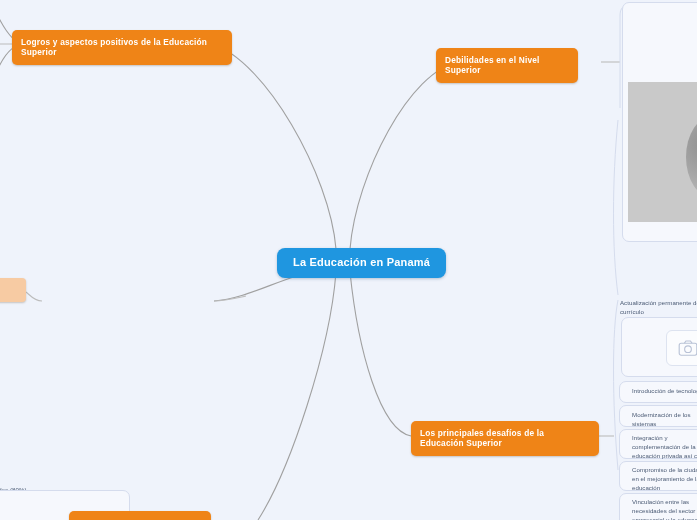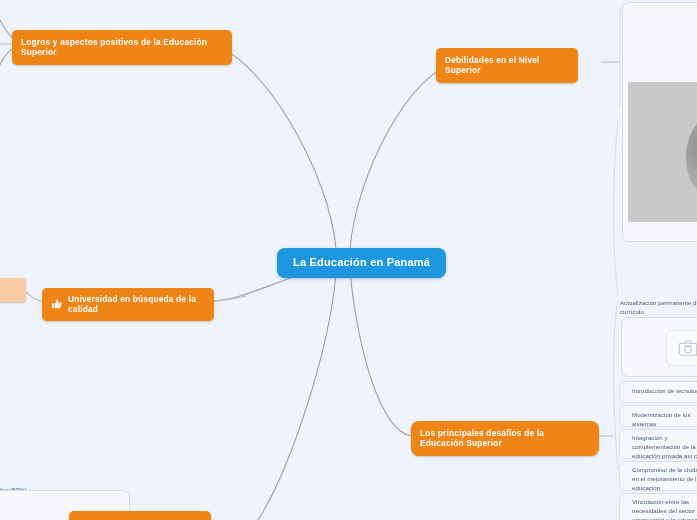--- a/index.html
+++ b/index.html
@@ -34,21 +34,21 @@
     font-size:11px;
     padding:8px 16px;
     border-radius:8px;
     box-shadow:0 1px 3px rgba(40,80,120,0.30);
   }
   .node .label { line-height:1.25; }
 
   .n-logros   { left:12px;  top:30px;  width:220px; padding:7px 9px; font-size:8.3px; }
   .n-debil    { left:436px; top:48px;  width:142px; padding:7px 9px; font-size:8.3px; }
   .n-univ     { left:42px;  top:288px; width:172px; padding:6px 9px; font-size:8.3px; }
-  .n-desafios { left:411px; top:421px; width:188px; padding:7px 9px; font-size:8.3px;border-radius:8px; }
+  .n-desafios { left:411px; top:421px; width:188px; padding:7px 9px; font-size:8.3px; }
   .n-center   { left:277px; top:248px; }
   .n-clip-left{ left:-24px; top:278px; width:50px; height:24px; padding:6px 8px; font-size:8.3px; border-radius:4px; }
   .n-clip-bot { left:69px;  top:511px; width:142px; height:22px; padding:6px 9px; font-size:8.3px; }
 
   .thumb-icon { flex:0 0 auto; width:12px; height:12px; display:block; }
 
   
   .side-col { position:absolute; left:612px; top:-4px; width:120px; }
   .child {
     position:relative;
@@ -187,27 +187,20 @@
   </div>
 
   <div class="node orange n-logros">
     <span class="label">Logros y aspectos positivos de la Educación Superior</span>
   </div>
 
   <div class="node orange n-debil">
     <span class="label">Debilidades en el Nivel Superior</span>
   </div>
 
-  <div class="node orange n-univ">
-    <svg class="thumb-icon" viewBox="0 0 16 16">
-      <path d="M5.3 7.2 L7.4 2.6 C7.9 1.5 9.6 1.9 9.4 3.1 L9.0 6.0 L13.0 6.0 C13.9 6.0 14.4 6.8 14.1 7.6 L12.9 12.2 C12.7 13.0 12.0 13.5 11.2 13.5 L5.3 13.5 Z" fill="#ffffff" opacity="0.92"></path>
-      <rect x="1.3" y="7.0" width="3.2" height="6.5" rx="0.7" fill="#ffffff" opacity="0.92"></rect>
-    </svg>
-    <span class="label">Universidad en búsqueda de la calidad</span>
-  </div>
 
   <div class="node orange n-desafios">
     <span class="label">Los principales desafíos de la Educación Superior</span>
   </div>
 
   <div class="node orange n-clip-bot">
     <span class="label"></span>
   </div>
 
   <div class="node blue n-center">

